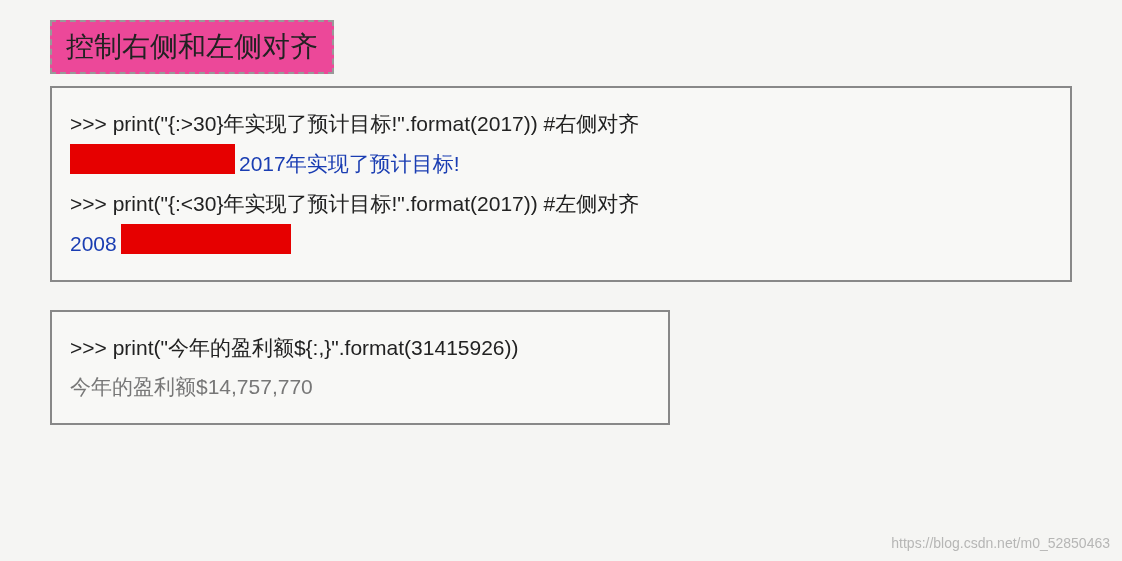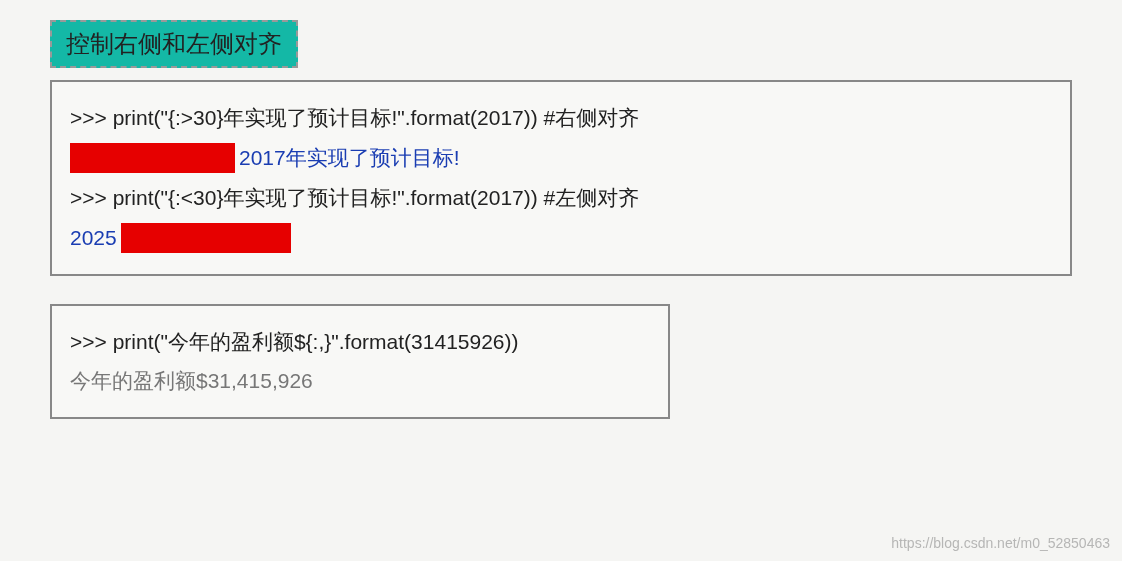--- a/index.html
+++ b/index.html
@@ -13,24 +13,24 @@
       background: #f5f5f3;
       font-family: "Microsoft YaHei", "SimSun", sans-serif;
       padding: 20px 50px;
       position: relative;
       color: #333;
     }
     .section-title {
       display: inline-block;
       border: 2px dashed #999;
       padding: 6px 14px;
-      font-size: 24px;
+      font-size: 28px;
       color: #222;
       margin-bottom: 12px;
-      background: #14b8a6;
+      background: #ec4899;
     }
     .code-box {
       border: 2px solid #888;
       padding: 16px 18px;
       background: #f8f8f6;
       margin-bottom: 28px;
       font-size: 21px;
       line-height: 1.9;
     }
     .code-line {
@@ -68,42 +68,42 @@
       position: absolute;
       right: 12px;
       bottom: 10px;
       font-size: 14px;
       color: rgba(120,120,120,0.5);
       font-family: Arial, sans-serif;
       text-align: right;
     }
     .row {
       display: flex;
-      align-items: center;
+      align-items: flex-start;
     }
   </style>
 </head>
 <body>
 
 <div>
   <div class="section-title">控制右侧和左侧对齐</div>
   <div class="code-box">
     <div class="code-line">&gt;&gt;&gt; print("{:&gt;30}年实现了预计目标!".format(2017)) #右侧对齐</div>
     <div class="output-line row">
       <span class="redact redact1"></span>
       <span class="out-text">2017年实现了预计目标!</span>
     </div>
     <div class="code-line">&gt;&gt;&gt; print("{:&lt;30}年实现了预计目标!".format(2017)) #左侧对齐</div>
     <div class="output-line row">
-      <span class="out-text">2025</span>
+      <span class="out-text">2008</span>
       <span class="redact redact2"></span>
     </div>
   </div>
 </div>
 
 <div>
   <div class="code-box" style="width: 620px;">
     <div class="code-line">&gt;&gt;&gt; print("今年的盈利额${:,}".format(31415926))</div>
-    <div class="gray-output">今年的盈利额$31,415,926</div>
+    <div class="gray-output">今年的盈利额$14,757,770</div>
   </div>
 </div>
 
 <div class="watermark">https://blog.csdn.net/m0_52850463</div>
 
 </body></html>

